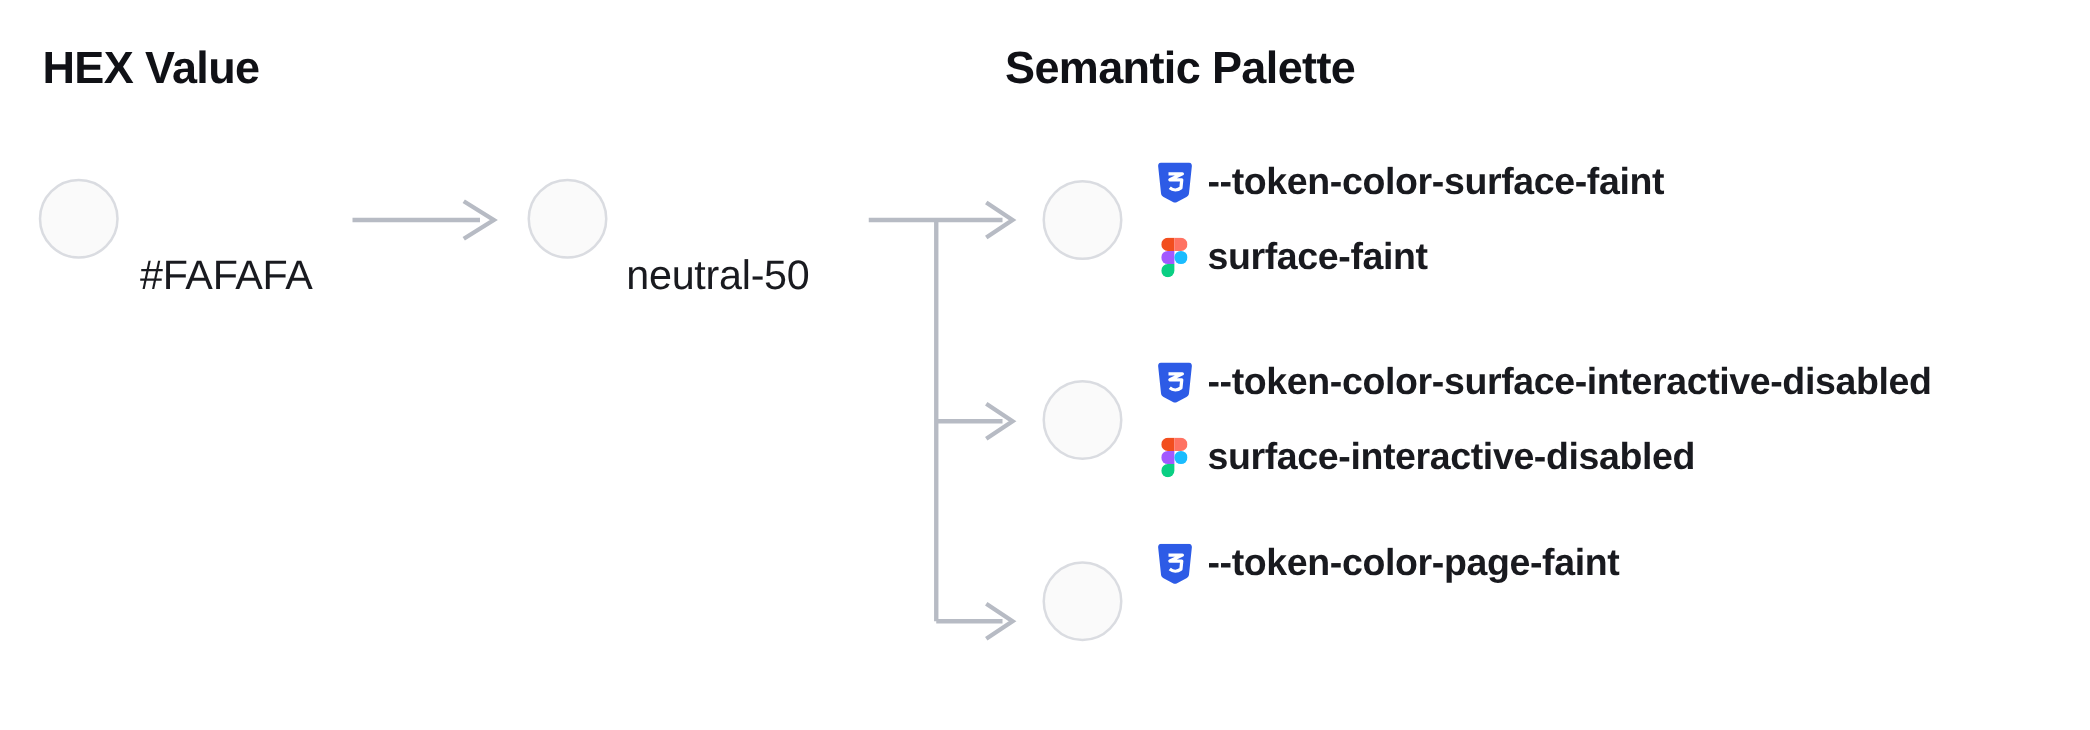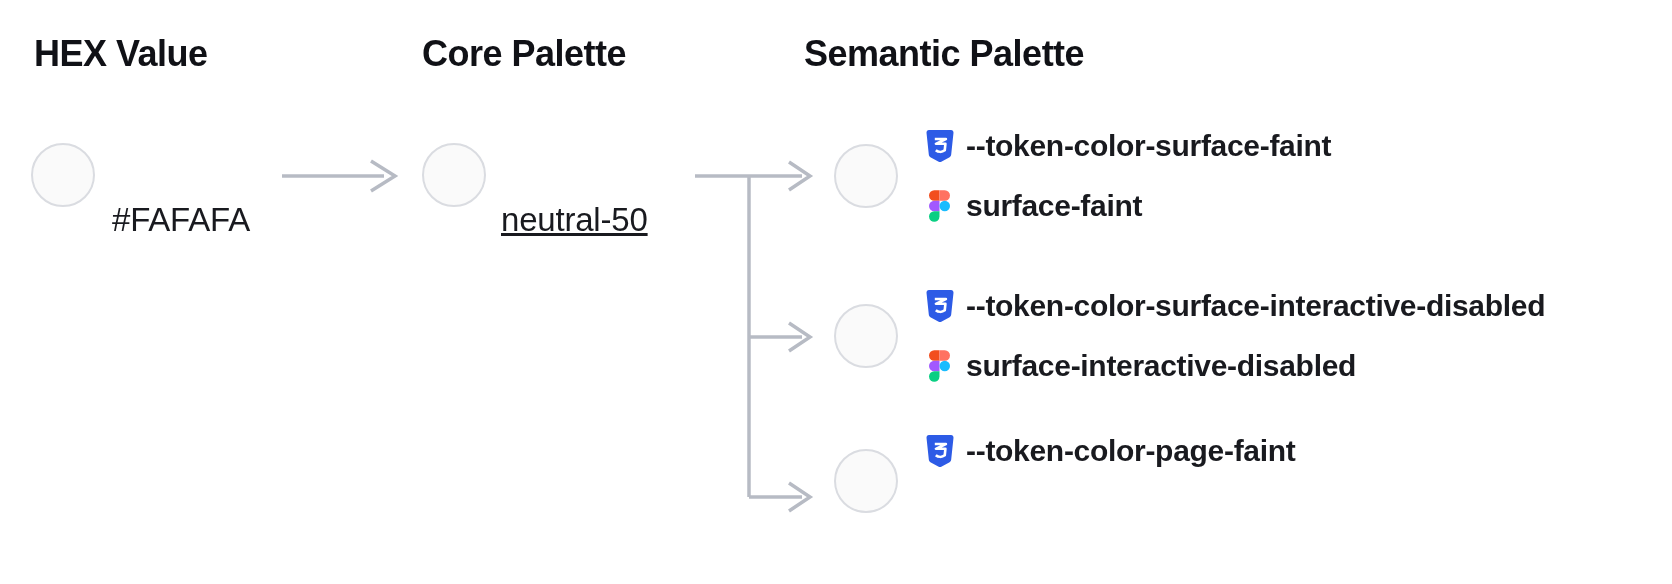--- a/index.html
+++ b/index.html
@@ -39,21 +39,21 @@
   .hex-swatch{left:31px;top:143px;}
   .core-swatch{left:422px;top:143px;}
 
   .row-label{
     position:absolute;height:44px;line-height:44px;
     font-size:33px;font-weight:400;letter-spacing:-0.2px;color:var(--text-primary);
     white-space:nowrap;
     margin-top:44px;
   }
   .hex-label{left:112px;top:154px;}
-  .core-label{left:501px;top:154px;text-decoration:underline;}
+  .core-label{left:501px;top:154px;}
 
   .connector-svg{position:absolute;left:0;top:0;width:1672px;height:584px;}
   .connector-svg line,.connector-svg polyline{
     stroke:var(--connector);stroke-width:3.5;fill:none;
     stroke-linecap:butt;stroke-linejoin:miter;
   }
 
   .token-row{position:absolute;left:0;width:1672px;height:160px;}
   .token-swatch{left:834px;top:48px;}
   .token-line{
@@ -82,21 +82,20 @@
       <polyline points="789,162 810,176 789,190"></polyline>
       <line x1="749" y1="176" x2="749" y2="497"></line>
       <line x1="749" y1="337" x2="802" y2="337"></line>
       <polyline points="789,323 810,337 789,351"></polyline>
       <line x1="749" y1="497" x2="802" y2="497"></line>
       <polyline points="789,483 810,497 789,511"></polyline>
     </g>
   </svg>
 
   <div class="col-heading heading-hex">HEX Value</div>
-  <div class="col-heading heading-core">Core Palette</div>
   <div class="col-heading heading-semantic">Semantic Palette</div>
 
   <div class="swatch hex-swatch"></div>
   <div class="row-label hex-label">#FAFAFA</div>
 
   <div class="swatch core-swatch"></div>
   <div class="row-label core-label">neutral-50</div>
 
   <div class="token-row" style="top:256px;">
     <div class="swatch token-swatch"></div>

